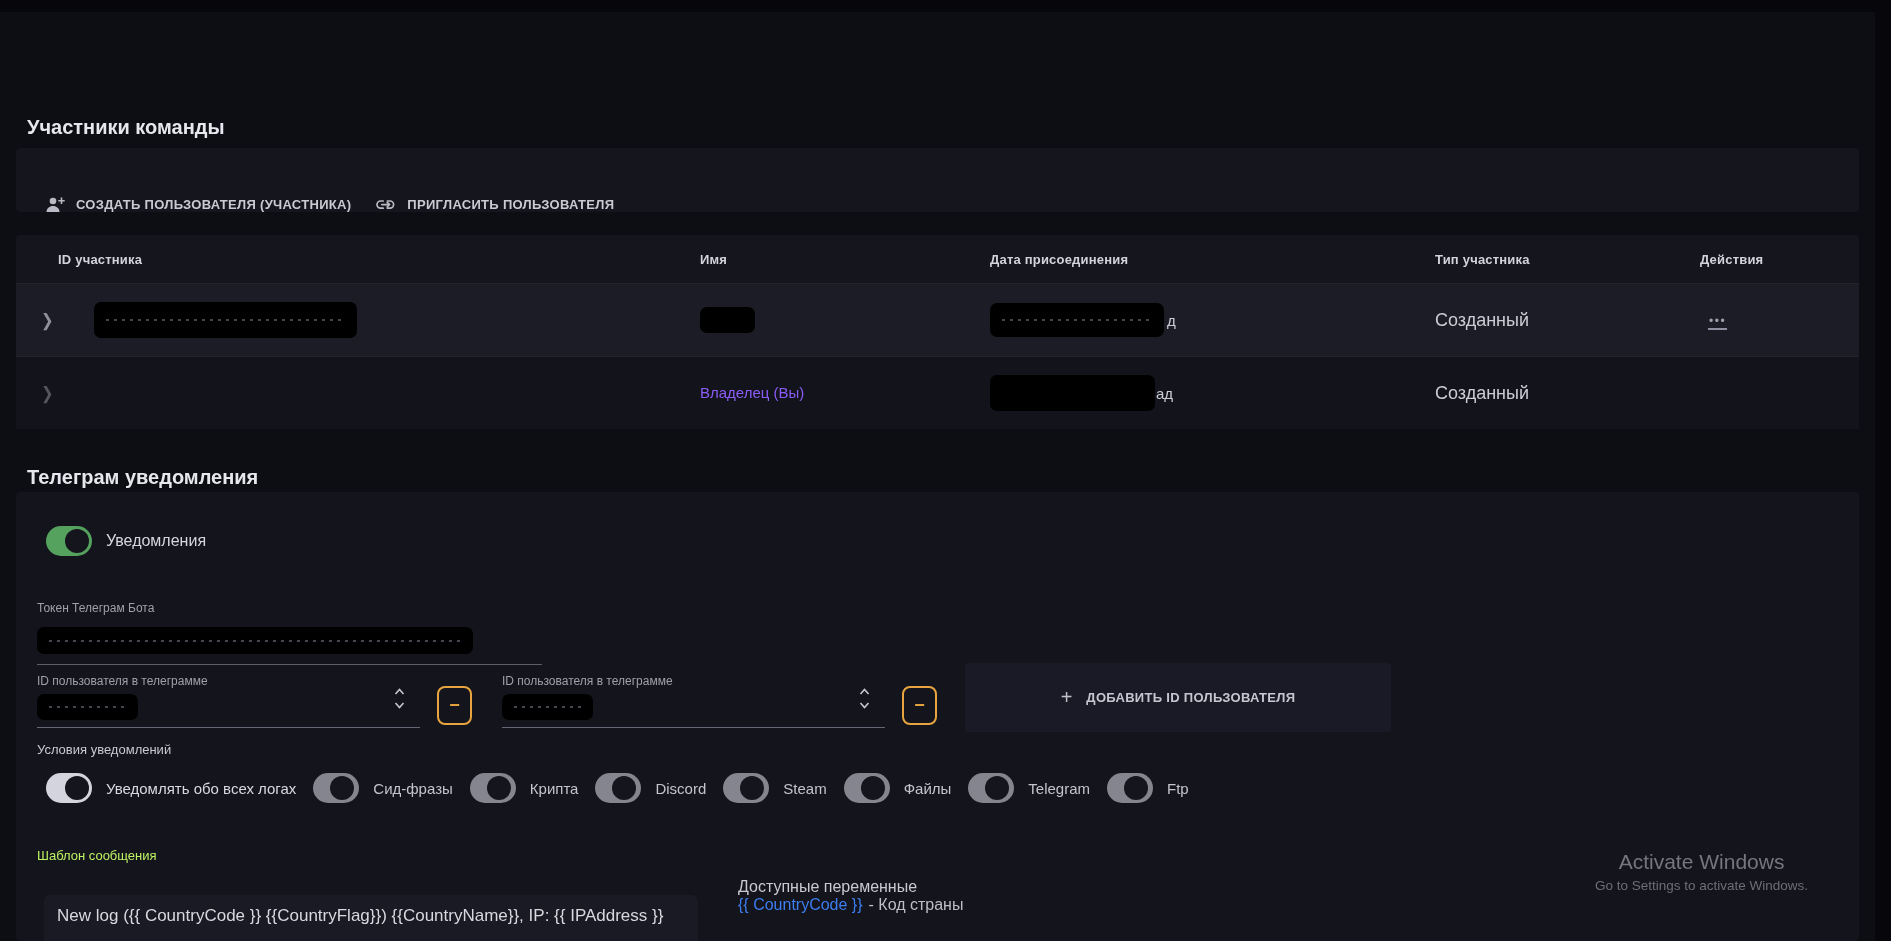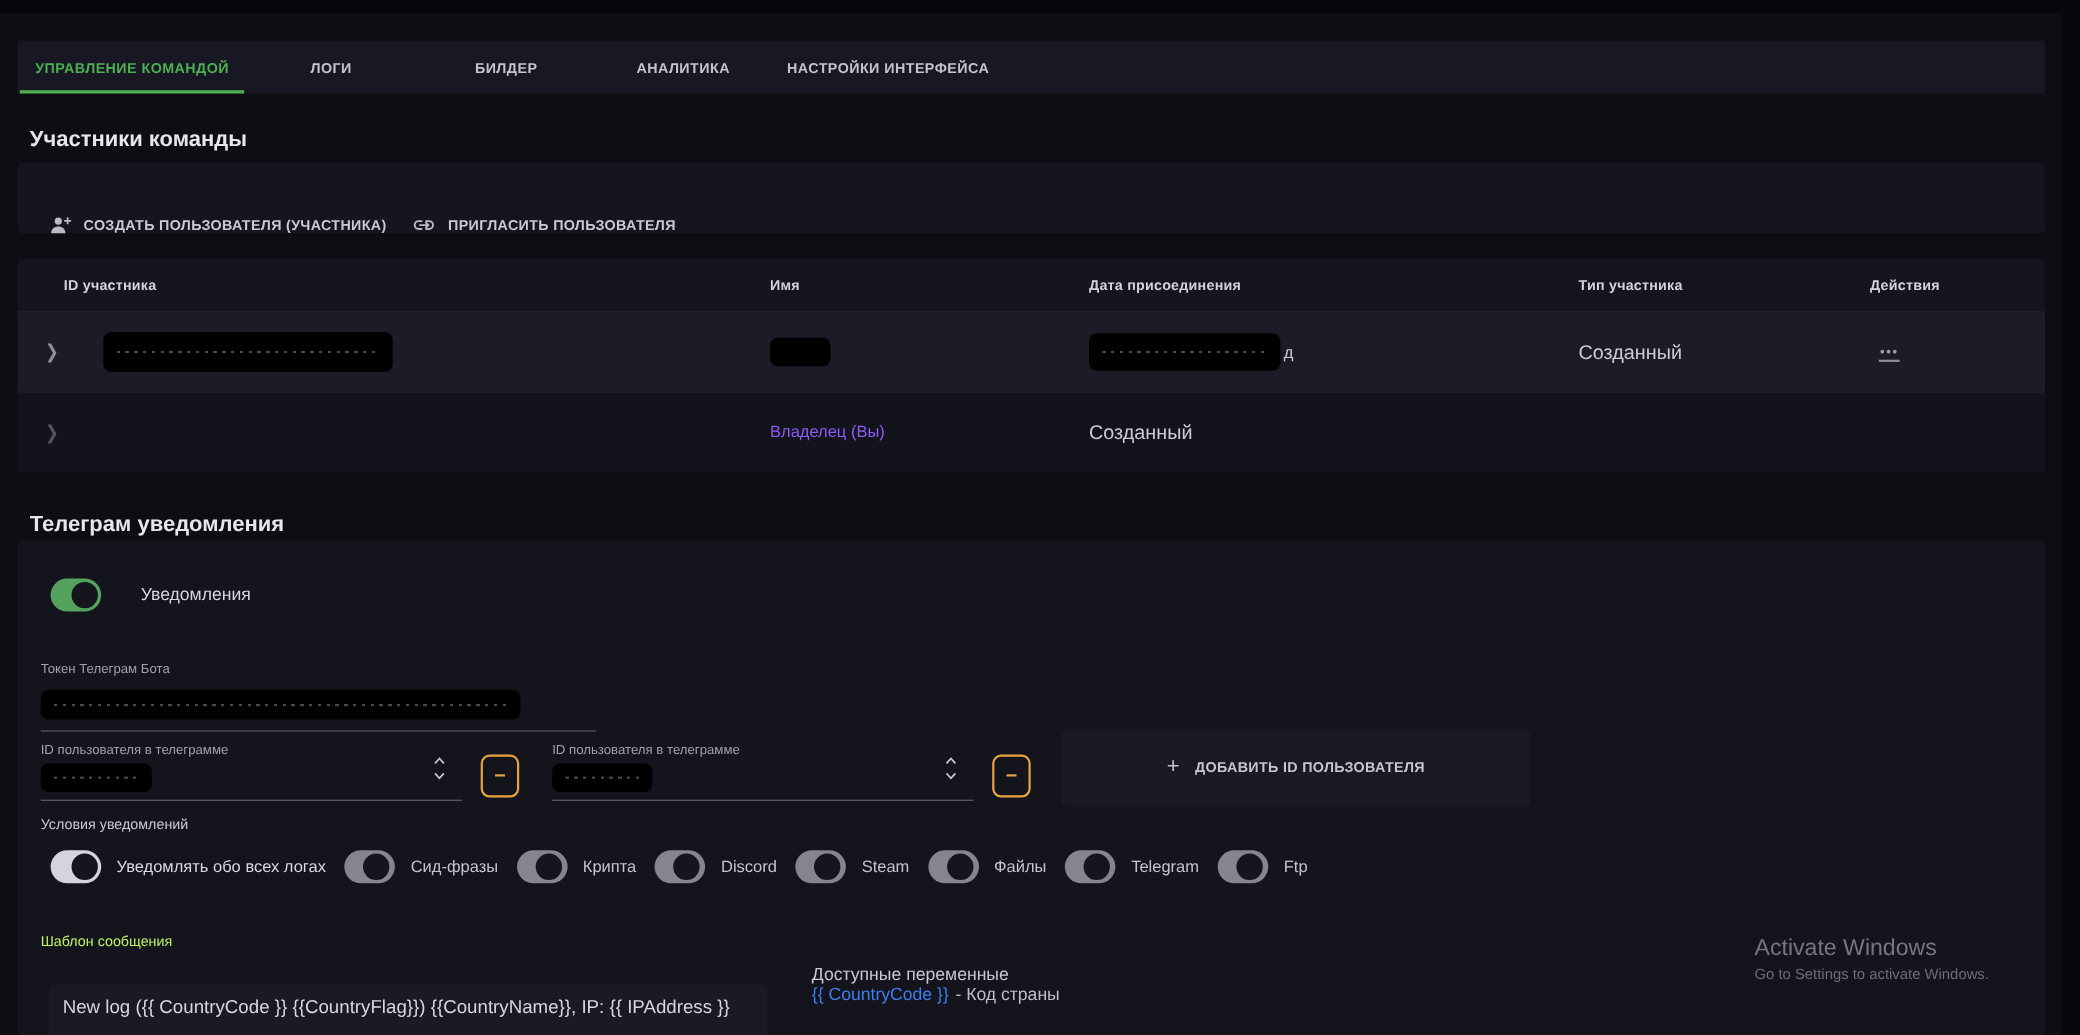--- a/index.html
+++ b/index.html
@@ -55,21 +55,21 @@
   .more{display:inline-block;margin-left:8px;border-bottom:2px solid #8d8ea0;padding:0 1px 3px 1px;cursor:pointer;}
   .dots{font-size:12px;letter-spacing:1.5px;color:#9fa0ae;line-height:8px;display:block;}
 
   
   .panel{position:absolute;left:16px;top:480px;width:1843px;height:449px;background:#13141c;border-radius:4px;}
   .toggle{width:46px;height:30px;border-radius:15px;position:relative;cursor:pointer;flex:none;}
   .knob{position:absolute;top:3px;width:24px;height:24px;border-radius:50%;background:#14151d;}
   .on-green{background:#55a25f;}.on-green .knob{right:3px;}
   .on-light{background:#d3d4de;}.on-light .knob{right:3px;}
   .off{background:#84858f;}.off .knob{right:5px;}
-  .notif{position:absolute;left:30px;top:34px;display:flex;align-items:center;gap:36px;justify-content:space-between;}
+  .notif{position:absolute;left:30px;top:34px;display:flex;align-items:center;gap:14px;justify-content:space-between;}
   .notif-label{font-size:16px;color:#d6d7de;}
   .small-label{font-size:12px;color:#9fa0ab;display:block;}
   .token-label{position:absolute;left:21px;top:109px;}
   .token-box{position:absolute;left:21px;top:135px;width:436px;height:27px;border-radius:7px;cursor:text;}
   .underline{background:#5d5e69;height:1px;position:absolute;}
   .token-underline{left:21px;top:172px;width:505px;}
   .num-field{position:absolute;top:182px;width:440px;height:60px;}
   .f1{left:21px;}.f2{left:486px;}
   .num-field .small-label{position:absolute;left:0;top:0;}
   .value-box{position:absolute;left:0;top:20px;height:26px;border-radius:7px;cursor:text;}
@@ -93,45 +93,28 @@
     padding:8px 0 0 13px;box-sizing:border-box;overflow:hidden;}
   .message-text{font-size:17px;color:#d7d8e0;margin-top:3px;white-space:nowrap;cursor:text;}
   .vars{position:absolute;left:722px;top:386px;}
   .vars-title{font-size:16px;color:#c8c9d2;}
   .var-line{font-size:16px;white-space:nowrap;}
   .var-code{color:#3d7ef0;text-decoration:none;cursor:pointer;}
   .var-desc{color:#bdbec8;margin-left:6px;}
 
   
   .watermark{position:absolute;left:1595px;top:838px;text-align:left;}
-  .wm1{font-size:21px;color:#75767e;}
+  .wm1{font-size:21px;color:#75767e;text-align:center;}
   .wm2{font-size:13.5px;color:#6d6e76;margin-top:4px;}
 </style>
 </head>
 <body>
 
 <div class="app">
 
-  <nav class="tabbar">
-    <div class="tab t1 active">
-      <span class="tab-label">УПРАВЛЕНИЕ КОМАНДОЙ</span>
-    </div>
-    <div class="tab t2">
-      <span class="tab-label">ЛОГИ</span>
-    </div>
-    <div class="tab t3">
-      <span class="tab-label">БИЛДЕР</span>
-    </div>
-    <div class="tab t4">
-      <span class="tab-label">АНАЛИТИКА</span>
-    </div>
-    <div class="tab t5">
-      <span class="tab-label">НАСТРОЙКИ ИНТЕРФЕЙСА</span>
-    </div>
-  </nav>
 
   <h1 class="section-title title-team">Участники команды</h1>
 
   <div class="toolbar">
     <button class="tool-btn">
       <svg width="19" height="17" viewBox="0 0 19 17">
         <circle cx="7" cy="5" r="3.3" fill="#b9bac4"></circle>
         <path d="M0.5 16c0-3.7 2.9-6.1 6.5-6.1s6.5 2.4 6.5 6.1z" fill="#b9bac4"></path>
         <path d="M15.5 1.5v6.4 M12.3 4.7h6.4" stroke="#b9bac4" stroke-width="1.6" fill="none"></path>
       </svg>
@@ -181,20 +164,24 @@
     </div>
 
     <div class="trow row2 row-grid">
       <div>
         <span class="expand">❯</span>
       </div>
       <div></div>
       <div>
         <span class="owner">Владелец (Вы)</span>
       </div>
+      <div class="date-cell">
+        <div class="redact solid date-box2"></div>
+        <span class="date-suffix">ад</span>
+      </div>
       <div class="type-cell">Созданный</div>
       <div></div>
     </div>
   </div>
 
   <h1 class="section-title title-telegram">Телеграм уведомления</h1>
 
   <div class="panel">
 
     <div class="notif">

